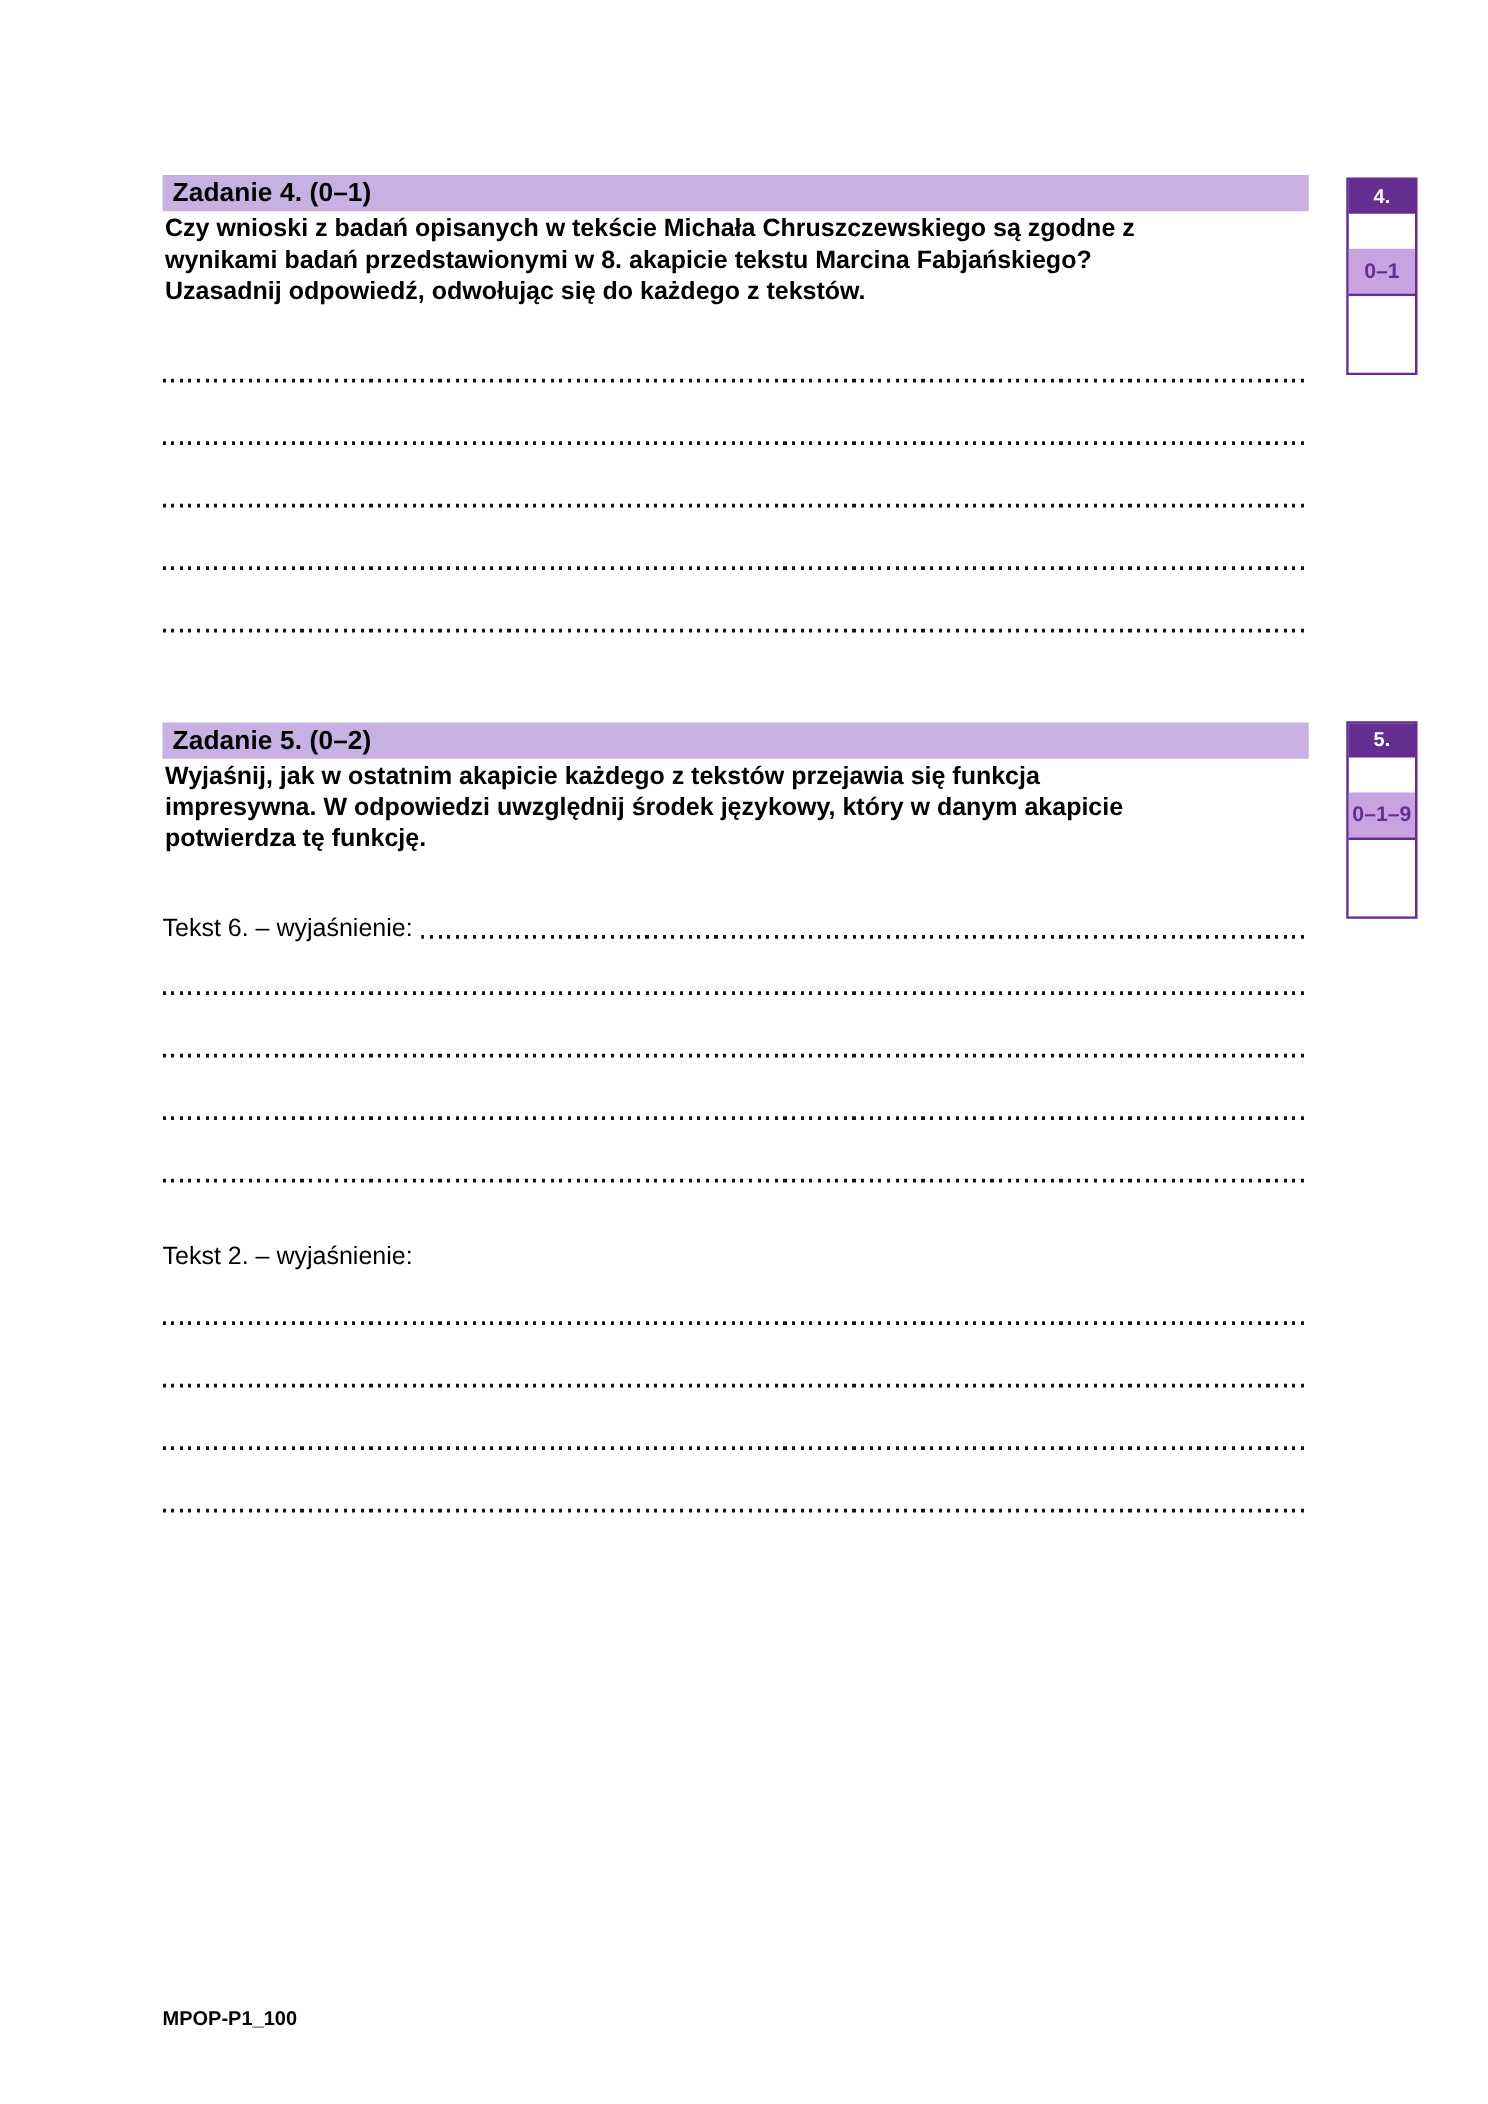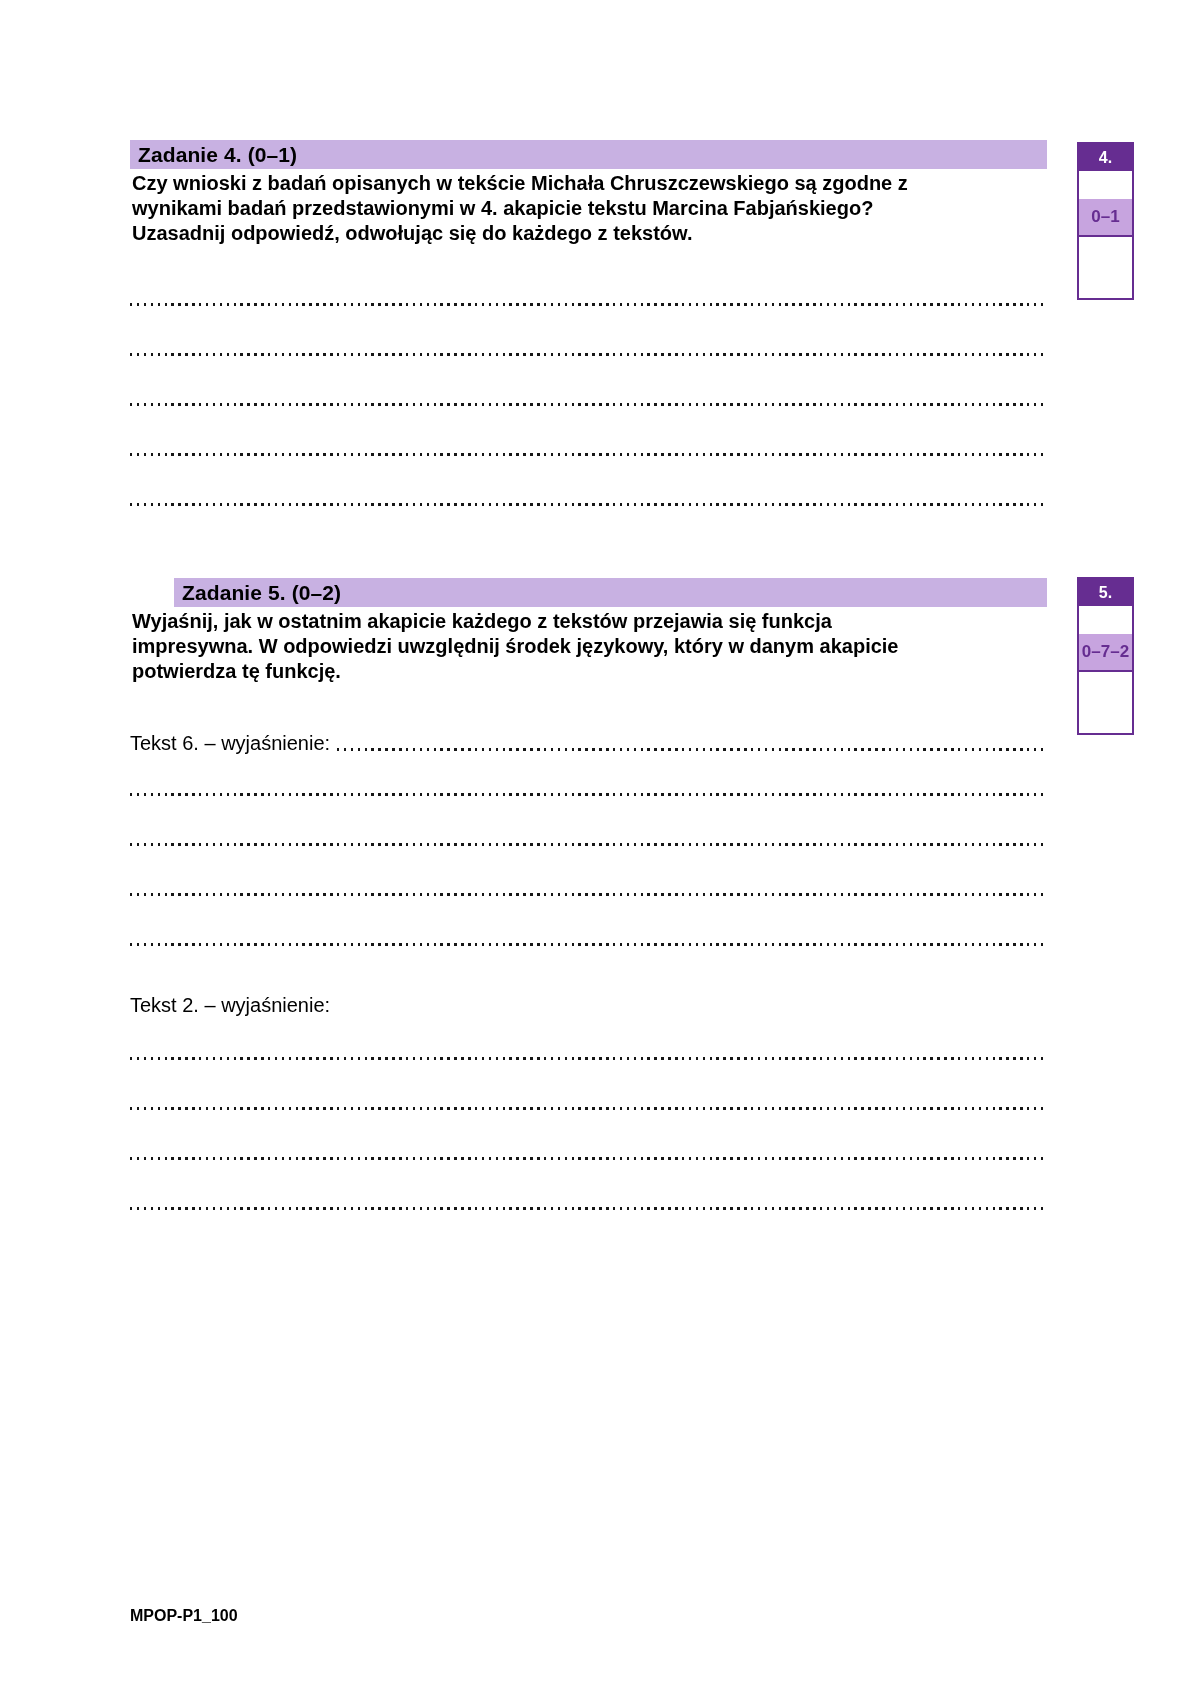--- a/index.html
+++ b/index.html
@@ -35,21 +35,21 @@
     font-size: 21px;
     letter-spacing: 0.1px;
   }
   .task-body {
     margin: 2px 0 0 2px;
     max-width: 805px;
     font-weight: bold;
     font-size: 20px;
     line-height: 25px;
   }
-  .bar5 { margin-top: 70px; margin-left: 44px; }
+  .bar5 { margin-top: 70px; }
 
   
   .answers { margin-top: 12px; }
   .answers.sub1 { margin-top: -8px; }
   .answers.sub2 { margin-top: -6px; }
   .ans-line { height: 50px; position: relative; }
   .ans-line::after {
     content: "";
     position: absolute;
     left: 0; right: 0; bottom: 2px;
@@ -135,21 +135,21 @@
 <body>
 
 <div class="page">
 
   <div class="content">
 
     <section>
       <header class="task-bar">
         <span>Zadanie 4. (0–1)</span>
       </header>
-      <p class="task-body">Czy wnioski z badań opisanych w tekście Michała Chruszczewskiego są zgodne z wynikami badań przedstawionymi w 4. akapicie tekstu Marcina Fabjańskiego? Uzasadnij odpowiedź, odwołując się do każdego z tekstów.</p>
+      <p class="task-body">Czy wnioski z badań opisanych w tekście Michała Chruszczewskiego są zgodne z wynikami badań przedstawionymi w 8. akapicie tekstu Marcina Fabjańskiego? Uzasadnij odpowiedź, odwołując się do każdego z tekstów.</p>
       <div class="answers">
         <div class="ans-line"></div>
         <div class="ans-line"></div>
         <div class="ans-line"></div>
         <div class="ans-line"></div>
         <div class="ans-line"></div>
       </div>
     </section>
 
     <section>
@@ -184,19 +184,19 @@
   </div>
 
   <aside class="score-box sb4">
     <div class="sb-head">4.</div>
     <div class="sb-range">0–1</div>
     <div class="sb-empty"></div>
   </aside>
 
   <aside class="score-box sb5">
     <div class="sb-head">5.</div>
-    <div class="sb-range">0–7–2</div>
+    <div class="sb-range">0–1–9</div>
     <div class="sb-empty"></div>
   </aside>
 
   <div class="form-code">MPOP-P1_100</div>
 
 </div>
 
 </body></html>

